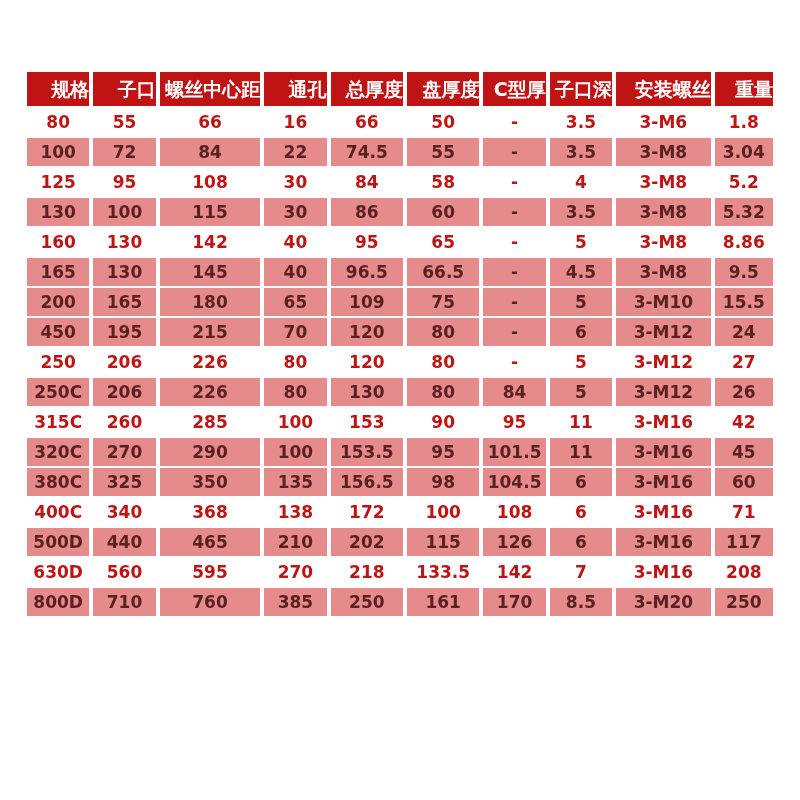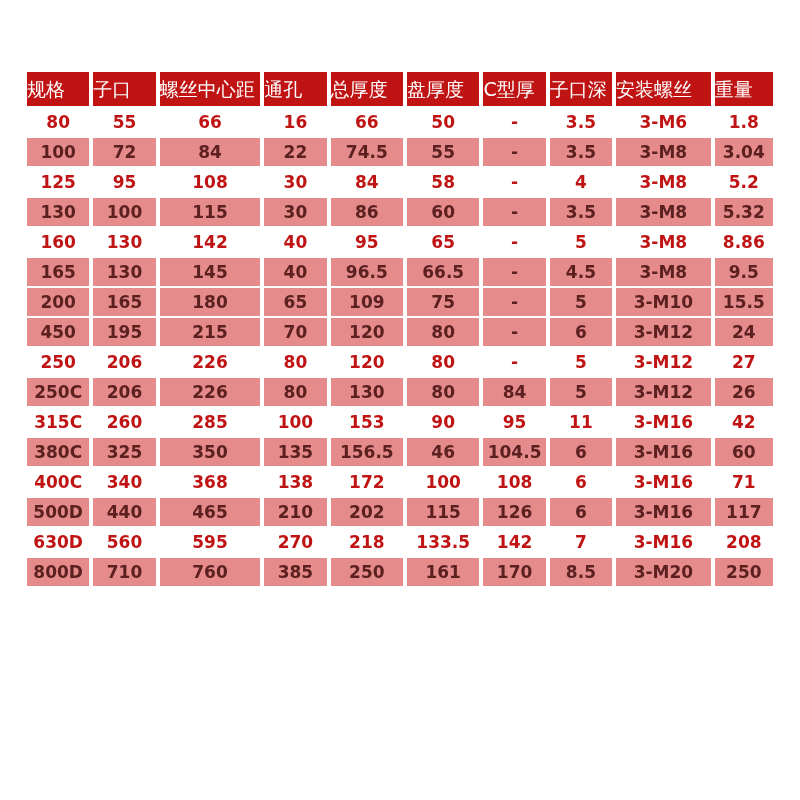--- a/index.html
+++ b/index.html
@@ -27,26 +27,26 @@
     border-spacing: 4px 2px;
     margin: -2px -4px;
     width: 754px;
     table-layout: fixed;
   }
 
   
   thead th {
     background: #c01414;
     color: #ffffff;
-    font-weight: normal;
+    font-weight: bold;
     font-size: 19px;
     height: 34px;
     line-height: 34px;
     padding: 0;
-    text-align: left;
+    text-align: right;
     white-space: nowrap;
     letter-spacing: 0px;
   }
 
   
   tbody td {
     height: 28px;
     line-height: 28px;
     padding: 0;
     text-align: center;
@@ -235,26 +235,38 @@
           <td>285</td>
           <td>100</td>
           <td>153</td>
           <td>90</td>
           <td>95</td>
           <td>11</td>
           <td>3-M16</td>
           <td>42</td>
         </tr>
         <tr class="row-even">
+          <td>320C</td>
+          <td>270</td>
+          <td>290</td>
+          <td>100</td>
+          <td>153.5</td>
+          <td>95</td>
+          <td>101.5</td>
+          <td>11</td>
+          <td>3-M16</td>
+          <td>45</td>
+        </tr>
+        <tr class="row-even">
           <td>380C</td>
           <td>325</td>
           <td>350</td>
           <td>135</td>
           <td>156.5</td>
-          <td>46</td>
+          <td>98</td>
           <td>104.5</td>
           <td>6</td>
           <td>3-M16</td>
           <td>60</td>
         </tr>
         <tr class="row-odd">
           <td>400C</td>
           <td>340</td>
           <td>368</td>
           <td>138</td>

